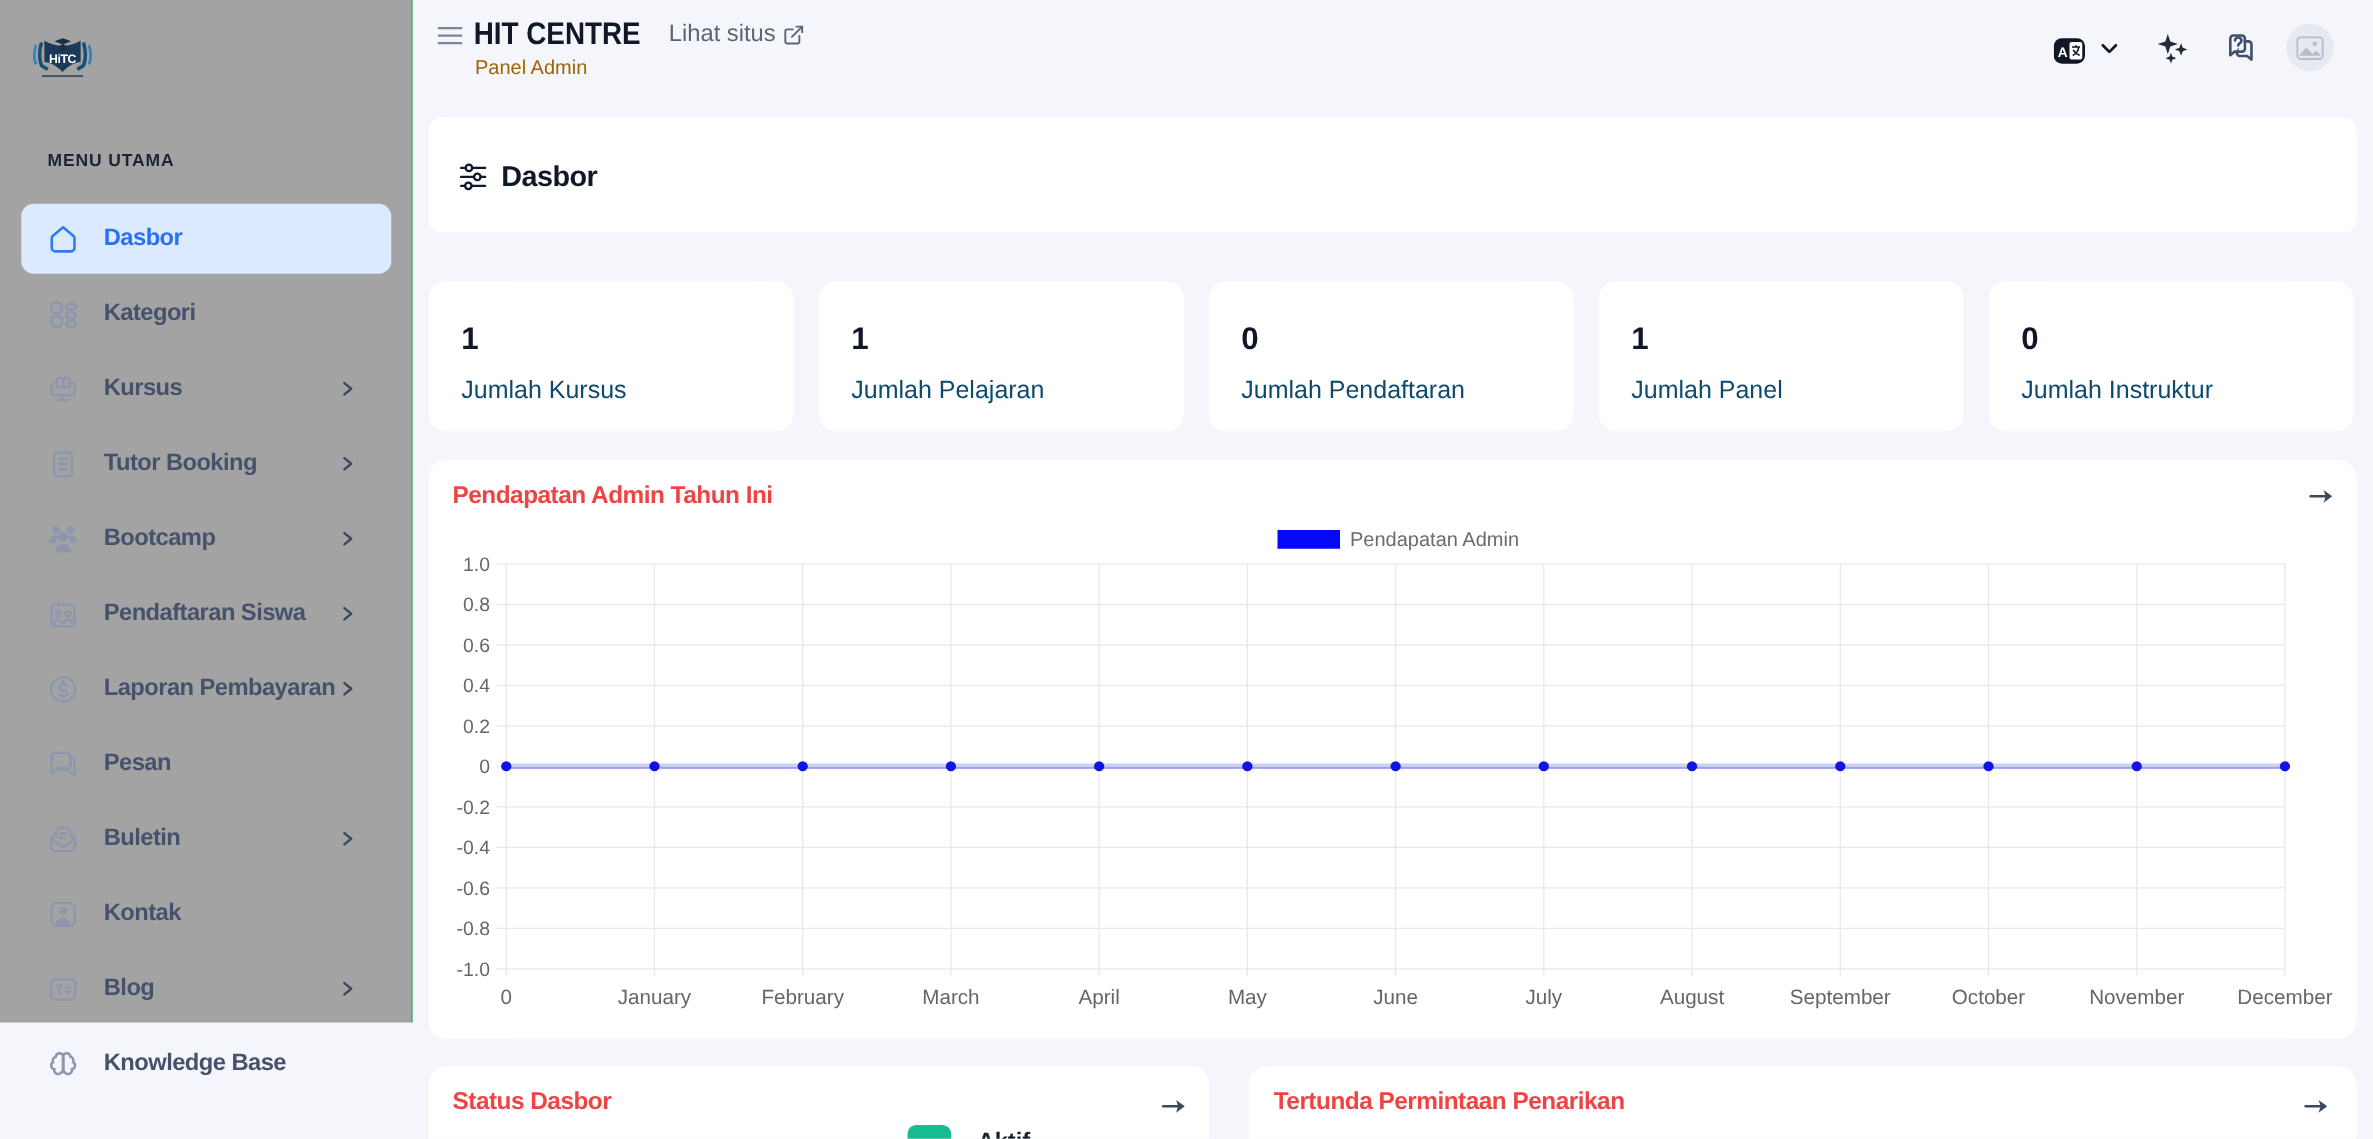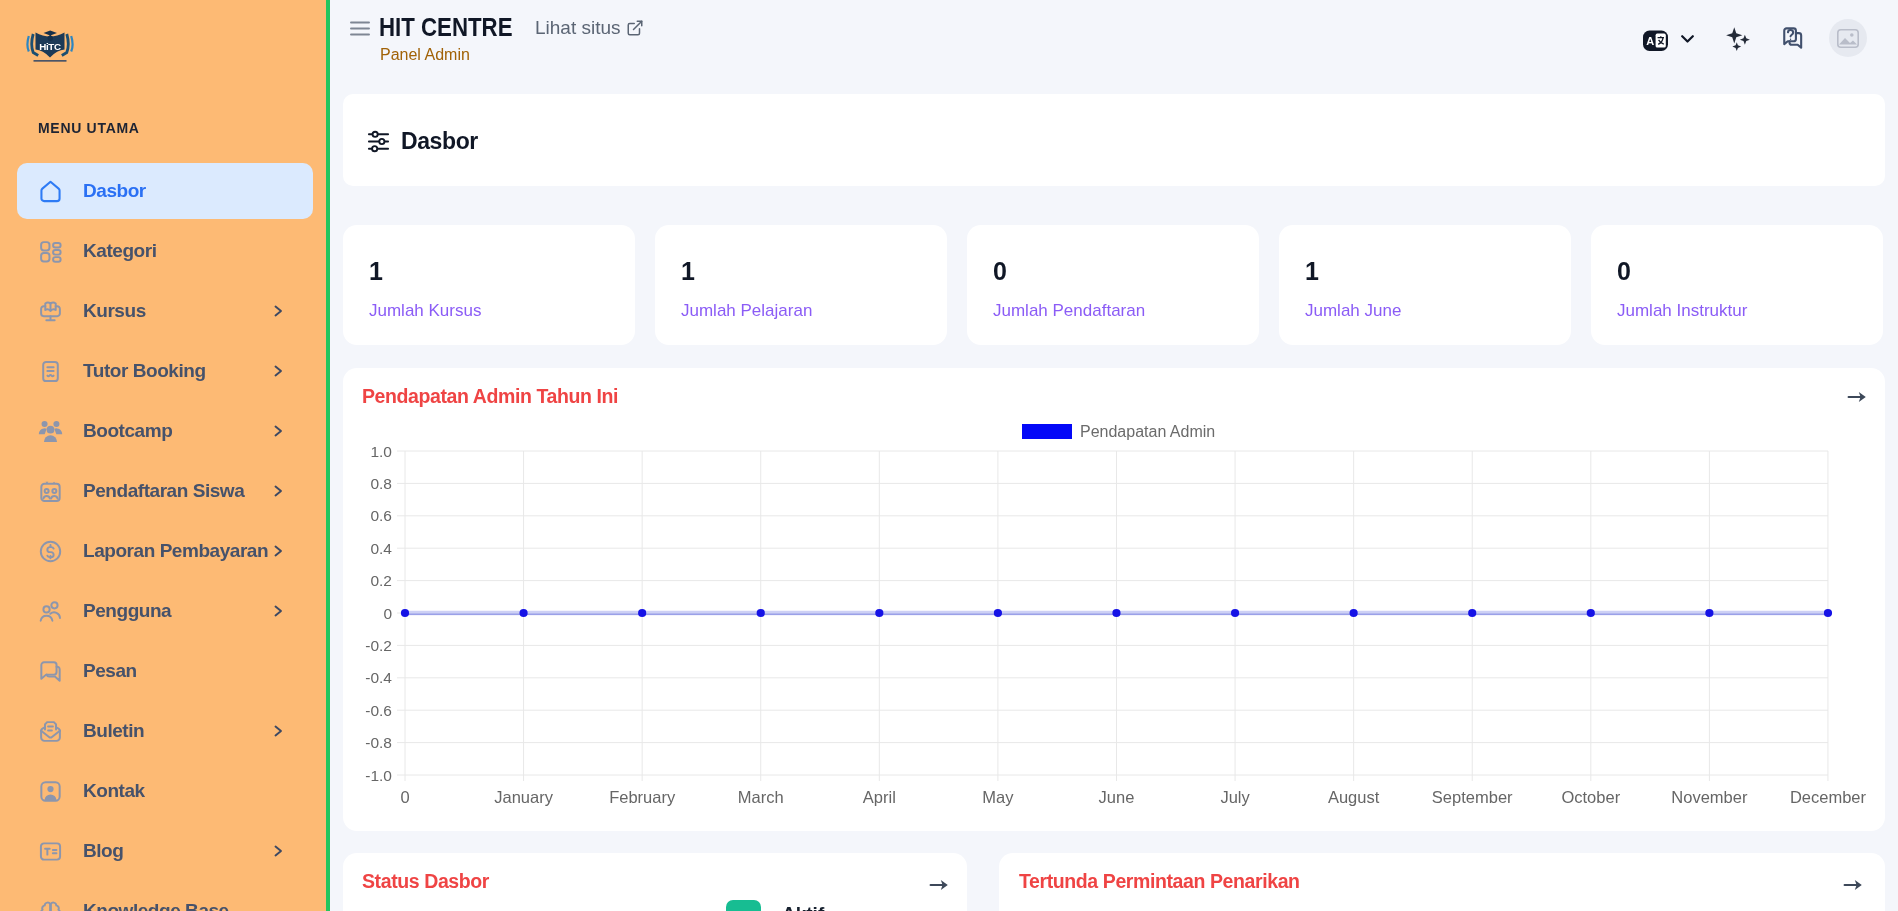--- a/index.html
+++ b/index.html
@@ -1,20 +1,20 @@
 <!DOCTYPE html>
 <html lang="id"><head>
 <meta charset="utf-8">
 <title>HIT CENTRE</title>
 <style>
 * { margin:0; padding:0; box-sizing:border-box; }
 html,body { width:1898px; height:911px; overflow:hidden; }
 body { font-family:"Liberation Sans", sans-serif; background:#f4f6fb; color:#0f172a; }
 
-.sidebar { position:fixed; left:0; top:0; width:330px; height:911px; background:#fdba74; border-right:4px solid #22c55e; z-index:5; }
+.sidebar { position:fixed; left:0; top:0; width:330px; height:818px; background:#a3a3a3; border-right:1px solid #22c55e; z-index:5; }
 .logo { position:absolute; left:25px; top:20px; width:50px; height:50px; }
 .menu-label { position:absolute; left:38px; top:120px; font-size:14px; font-weight:700; color:#1e2433; letter-spacing:.7px; }
 .menu { position:absolute; top:163px; left:0; width:330px; }
 .mi { display:flex; align-items:center; height:56px; margin:0 17px 4px 17px; border-radius:10px; padding:0 28px 0 21px; position:relative; }
 .mi .ic { width:25px; height:25px; flex:0 0 25px; }
 .mi .lb { margin-left:20px; font-size:19px; font-weight:600; color:#46526b; letter-spacing:-0.45px; }
 .mi.active { background:#dbeafe; }
 .mi.active .lb { color:#2a70f4; }
 .mi .chev { position:absolute; right:30px; top:50%; margin-top:-6px; }
 
@@ -26,21 +26,21 @@
 .brand .sub { font-size:16px; color:#a16207; margin-top:4px; margin-left:1px; }
 .lihat { position:absolute; left:205px; top:17px; font-size:19px; color:#5b6574; display:flex; align-items:center; gap:5px; }
 .topicons { position:absolute; left:0; top:0; width:100%; height:94px; pointer-events:none; }
 
 .card { background:#ffffff; border-radius:14px; position:absolute; }
 .card-dasbor { left:13px; top:94px; width:1542px; height:92px; border-radius:10px; }
 .card-dasbor .inner { position:absolute; left:24px; top:34px; display:flex; align-items:center; gap:11px; }
 .card-dasbor .ttl { font-size:23px; font-weight:700; color:#101726; letter-spacing:-0.4px; }
 .stat { width:292px; height:120px; top:225px; }
 .stat .num { position:absolute; left:26px; top:32px; font-size:25px; font-weight:700; color:#101726; }
-.stat .lbl { position:absolute; left:26px; top:76px; font-size:17px; color:#8b5cf6; }
+.stat .lbl { position:absolute; left:26px; top:76px; font-size:20px; color:#0c4a6e; }
 .card-chart { left:13px; top:368px; width:1542px; height:463px; }
 .ct { position:absolute; font-size:19.5px; font-weight:700; color:#ef4444; letter-spacing:-0.4px; }
 .arrow { position:absolute; font-size:22px; color:#3d4859; line-height:0; }
 .card-b1 { left:13px; top:853px; width:624px; height:240px; }
 .card-b2 { left:669px; top:853px; width:886px; height:240px; }
 </style>
 </head>
 <body>
 <div class="sidebar">
   <svg class="logo" viewBox="0 0 50 50">
@@ -136,32 +136,20 @@
           <path d="M15 9.2 a2.6 2 0 0 0 -2.6 -1.4 h-1 a2.4 2.4 0 0 0 0 4.8 h1.2 a2.4 2.4 0 0 1 0 4.8 h-1 a2.6 2 0 0 1 -2.6 -1.4"></path>
           <path d="M12 5.8v2M12 16.4v2"></path>
         </svg>
     <span class="lb">Laporan Pembayaran</span>
         <svg class="chev" width="9" height="12" viewBox="0 0 9 12" fill="none" stroke="#3c4862" stroke-width="1.9" stroke-linecap="round" stroke-linejoin="round">
           <path d="M1.5 1.5 7 6 1.5 10.5"></path>
         </svg>
       </div>
       <div class="mi">
     <svg class="ic" viewBox="0 0 24 24" fill="none" stroke="#8c96ad" stroke-width="1.9" stroke-linecap="round">
-          <circle cx="8.2" cy="10" r="3"></circle>
-          <path d="M2.6 20.8 a5.7 5.7 0 0 1 11.2 0"></path>
-          <circle cx="15.8" cy="6.1" r="3"></circle>
-          <path d="M11.8 14.2 a5.6 5.6 0 0 1 9.3 4"></path>
-        </svg>
-    <span class="lb">Pengguna</span>
-        <svg class="chev" width="9" height="12" viewBox="0 0 9 12" fill="none" stroke="#3c4862" stroke-width="1.9" stroke-linecap="round" stroke-linejoin="round">
-          <path d="M1.5 1.5 7 6 1.5 10.5"></path>
-        </svg>
-      </div>
-      <div class="mi">
-    <svg class="ic" viewBox="0 0 24 24" fill="none" stroke="#8c96ad" stroke-width="1.9" stroke-linecap="round">
           <path d="M15.2 3.2 a2.6 2.6 0 0 1 2.6 2.6 v6.6 a2.6 2.6 0 0 1 -2.6 2.6 h-7.4 l-4.6 4 v-13.2 a2.6 2.6 0 0 1 2.6 -2.6 Z" stroke-linejoin="round"></path>
           <path d="M17.8 7.4 a2.6 2.6 0 0 1 3 2.6 v10.8 l-4.6 -4 h-5.4 a2.6 2.6 0 0 1 -2.5 -1.8" stroke-linejoin="round"></path>
         </svg>
     <span class="lb">Pesan</span>
       </div>
       <div class="mi">
     <svg class="ic" viewBox="0 0 24 24" fill="none" stroke="#8c96ad" stroke-width="1.9" stroke-linecap="round">
           <path d="M6.7 10 V5.2 L8.8 3 h6.4 l2.1 2.2 V10"></path>
           <path d="M9.7 7.3 h4.6 M9.7 11 h3.6"></path>
           <path d="M3 11.2 q0.3 -1.6 2 -2.4 l1.7 -0.8 M21 11.2 q-0.3 -1.6 -2 -2.4 l-1.7 -0.8" stroke-linejoin="round"></path>
@@ -273,21 +261,21 @@
   <div class="card stat" style="left:325px">
       <div class="num">1</div>
       <div class="lbl">Jumlah Pelajaran</div>
     </div>
   <div class="card stat" style="left:637px">
       <div class="num">0</div>
       <div class="lbl">Jumlah Pendaftaran</div>
     </div>
   <div class="card stat" style="left:949px">
       <div class="num">1</div>
-      <div class="lbl">Jumlah June</div>
+      <div class="lbl">Jumlah Panel</div>
     </div>
   <div class="card stat" style="left:1261px">
       <div class="num">0</div>
       <div class="lbl">Jumlah Instruktur</div>
     </div>
 
   <div class="card card-chart">
     <div class="ct" style="left:19px; top:17px;">Pendapatan Admin Tahun Ini</div>
     <div class="arrow" style="right:18px; top:22px;"><svg width="20" height="14" viewBox="0 0 20 14">
           <path d="M1.5 7 H16" stroke="#3d4859" stroke-width="1.9" stroke-linecap="round" fill="none"></path>

